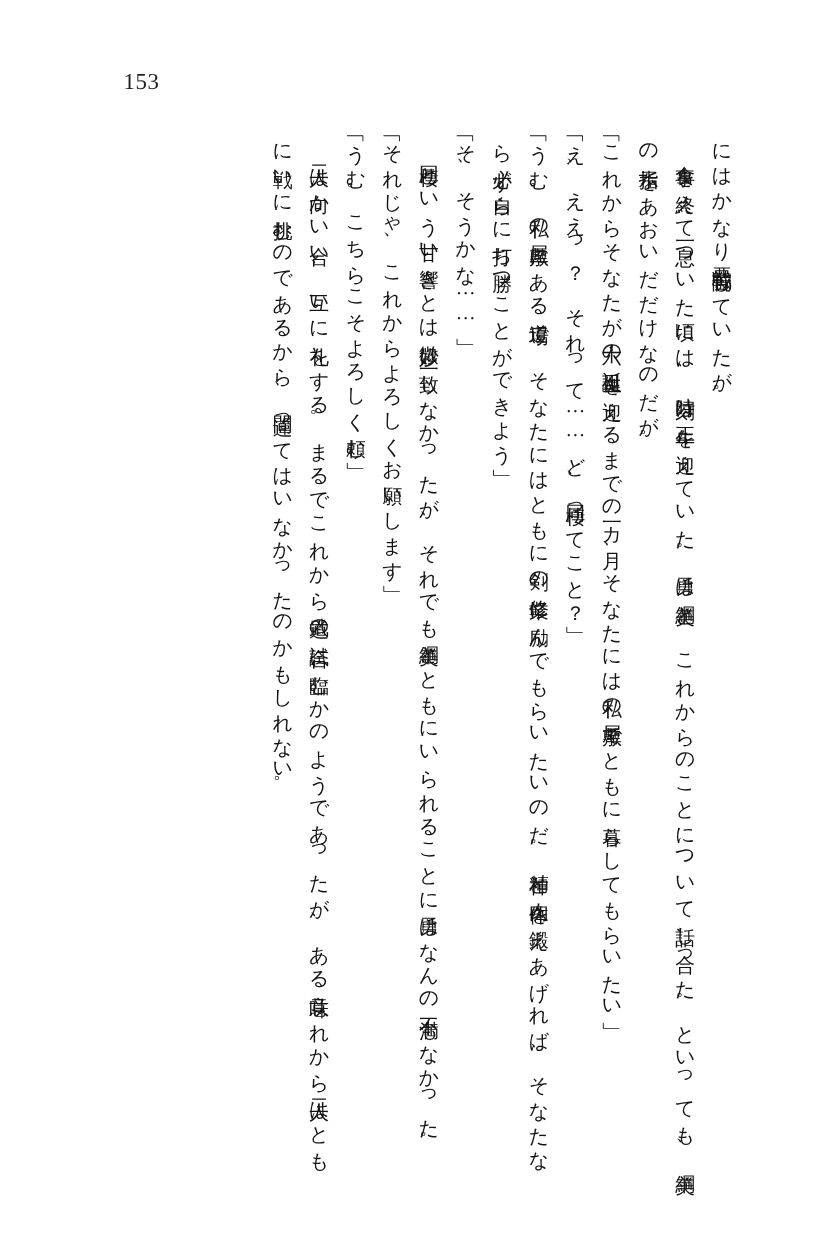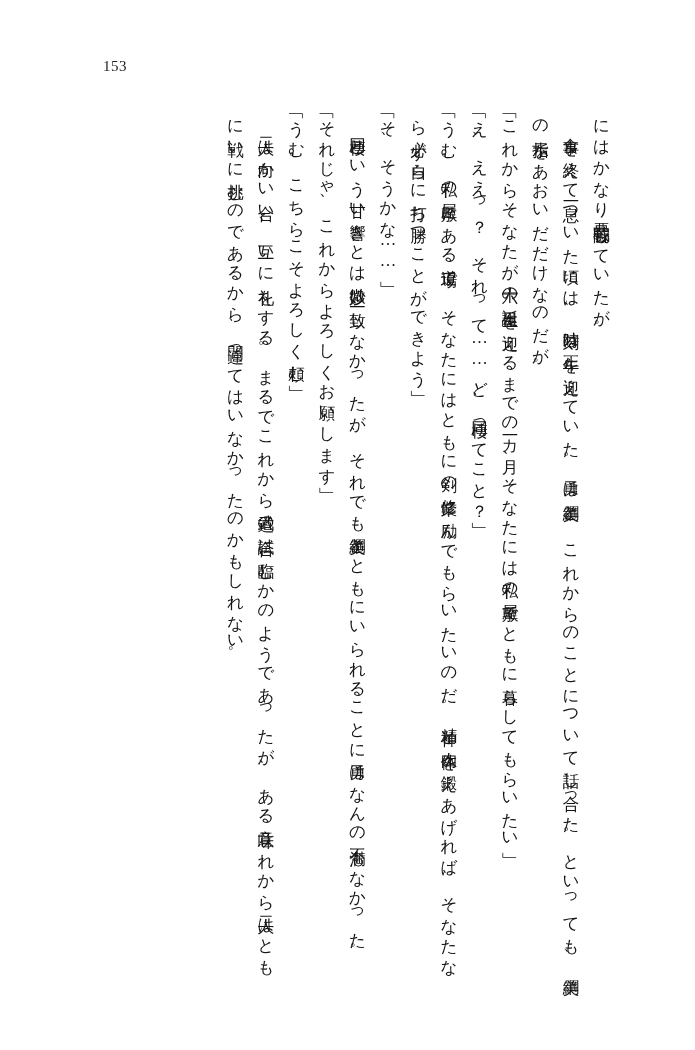--- a/index.html
+++ b/index.html
@@ -17,21 +17,21 @@
   .page {
     position: relative;
     width: 695px;
     height: 1050px;
     box-sizing: border-box;
   }
   .page-number {
     position: absolute;
     top: 58px;
     left: 103px;
-    font-size: 15px;
+    font-size: 19px;
     letter-spacing: 0.5px;
     color: #222222;
     font-family: "Liberation Serif", "DejaVu Serif", serif;
   }
   .body-text {
     position: absolute;
     top: 108px;
     left: 96px;
     width: 520px;
     height: 860px;

